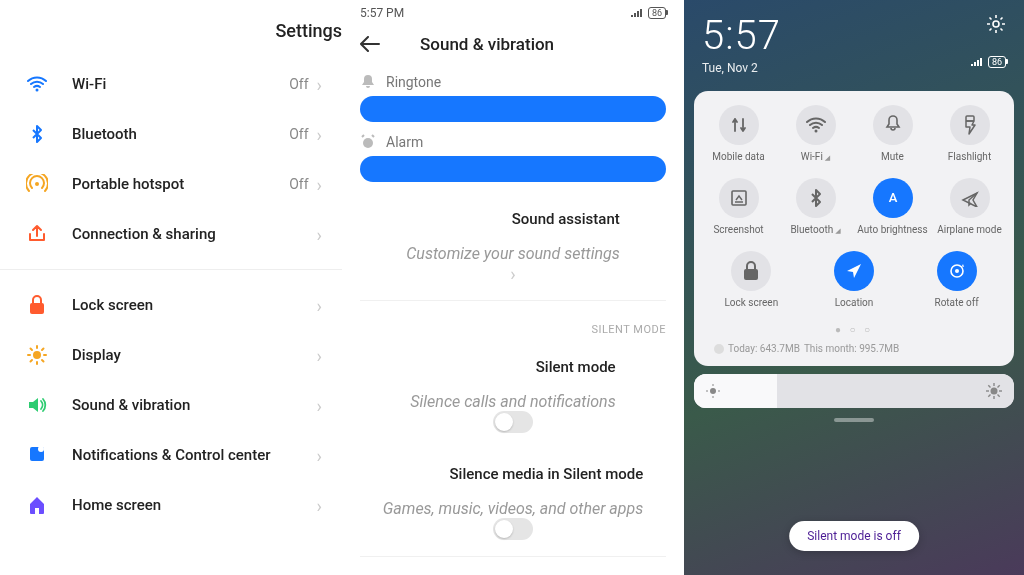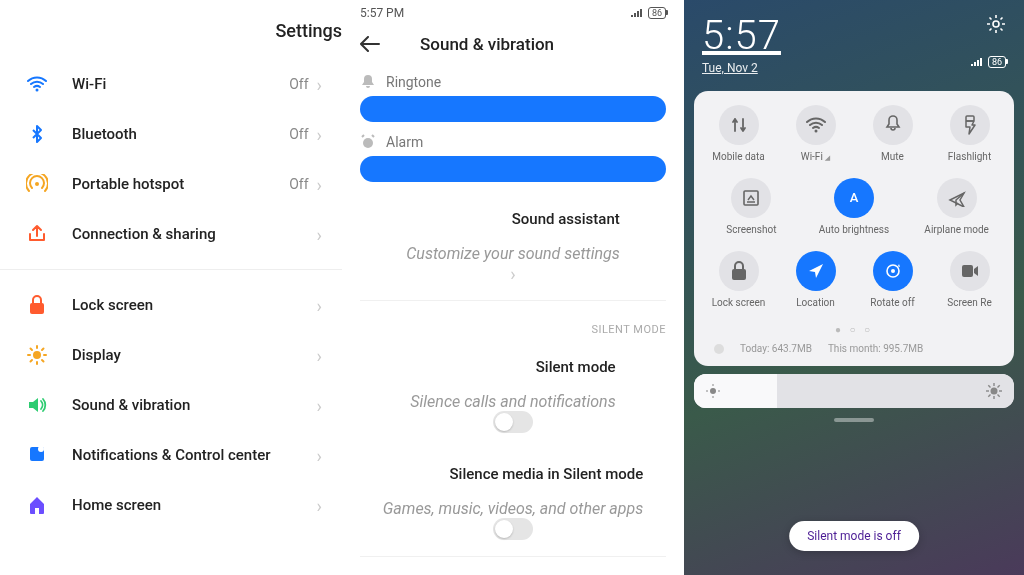--- a/index.html
+++ b/index.html
@@ -31,34 +31,34 @@
   .p2-row { display:flex; align-items:center; padding:16px 0; border-bottom:1px solid #f0f0f0; position:relative;flex-direction:column;}
   .p2-row:last-child { border-bottom:none; }
   .p2-row-txt { flex:1; }
   .p2-row-title { font-size:15px; color:#222; font-weight:500;}
   .p2-row-sub { font-size:16px; color:#999; margin-top:16px;font-style:italic; }
   .p2-cat { font-size:11px; color:#aaa; letter-spacing:.5px; margin:22px 0 6px; }
   .toggle { width:40px; height:22px; border-radius:11px; background:#e5e5e5; position:relative; }
   .toggle::after { content:""; position:absolute; width:18px; height:18px; border-radius:50%; background:#fff; top:2px; left:2px; box-shadow:0 1px 2px rgba(0,0,0,.2); }
 
   
-  .p3-top { padding:12px 18px 8px; color:#fff; position:relative;text-decoration:underline;}
+  .p3-top { padding:12px 18px 8px; color:#fff; position:relative;}
   .p3-clock { font-size:40px; font-weight:300; letter-spacing:1px; }
   .p3-date { font-size:12px; opacity:.9; margin-top:2px;}
   .p3-gear { position:absolute; right:18px; top:14px; }
   .p3-signal { position:absolute; right:18px; top:56px; font-size:11px; display:flex; align-items:center; gap:4px;}
   .p3-card { margin:8px 10px; background:#f2f2f4; border-radius:14px; padding:14px 6px 10px; }
   .qs-row { display:flex; justify-content:space-around; margin-bottom:16px; }
   .qs { width:74px; display:flex; flex-direction:column; align-items:center; }
   .qs-circle { width:40px; height:40px; border-radius:50%; background:#e2e2e6; display:flex; align-items:center; justify-content:center; margin-bottom:6px; }
   .qs-circle.on { background:#1677ff; color:#fff; }
   .qs-label { font-size:10px; color:#666; text-align:center; white-space:nowrap; }
   .qs-sup { font-size:7px; color:#999; margin-left:2px; }
   .p3-dots { text-align:center; font-size:10px; color:#bbb; letter-spacing:3px; margin:4px 0 8px;}
-  .p3-usage { font-size:10px; color:#999; padding:0 14px 2px; display:flex; gap:16px; align-items:center;}
+  .p3-usage { font-size:10px; color:#999; padding:0 14px 2px; display:flex; gap:4px; align-items:center;}
   .p3-usage-dot { width:10px;height:10px;border-radius:50%;background:#ddd;display:inline-block;}
   .p3-bright { margin:8px 10px; background:#f2f2f4; border-radius:12px; height:34px; display:flex; align-items:center; padding:0 12px; position:relative;}
   .p3-bright-track { flex:1; height:34px; background:#e2e2e6; border-radius:12px; position:absolute; left:0; right:0; top:0;}
   .p3-bright-fill { position:absolute; left:0; top:0; height:34px; width:26%; background:#f9f9fa; border-radius:12px 0 0 12px;}
   .p3-sun { position:relative; z-index:2; color:#888;}
   .p3-sun.right { margin-left:auto; }
   .p3-handle { width:40px; height:4px; border-radius:2px; background:rgba(255,255,255,.4); margin:10px auto; }
   .p3-toast { position:absolute; bottom:24px; left:50%; transform:translateX(-50%); background:#fff; color:#4c1d95; font-size:12px; padding:8px 18px; border-radius:16px; box-shadow:0 2px 8px rgba(0,0,0,.2); }
 
   svg { display:block; }
@@ -305,20 +305,28 @@
           <div class="qs">
             <div class="qs-circle">
               <svg width="18" height="18" viewBox="0 0 18 18">
                 <rect x="2" y="2" width="14" height="14" rx="1" fill="none" stroke="#666" stroke-width="1.6"></rect>
                 <path d="M6 11l3-4 3 4M5 13h8" stroke="#666" stroke-width="1.4" fill="none"></path>
               </svg>
             </div>
             <div class="qs-label">Screenshot</div>
           </div>
           <div class="qs">
+            <div class="qs-circle">
+              <svg width="20" height="20" viewBox="0 0 20 20">
+                <path d="M6 6l8 8-4 4V2l4 4-8 8" stroke="#666" stroke-width="2" fill="none" stroke-linejoin="round"></path>
+              </svg>
+            </div>
+            <div class="qs-label">Bluetooth<span class="qs-sup">◢</span></div>
+          </div>
+          <div class="qs">
             <div class="qs-circle on">
               <svg width="18" height="18" viewBox="0 0 18 18">
                 <text x="9" y="13" text-anchor="middle" font-size="13" font-weight="500" fill="#fff">A</text>
               </svg>
             </div>
             <div class="qs-label">Auto brightness</div>
           </div>
           <div class="qs">
             <div class="qs-circle">
               <svg width="18" height="18" viewBox="0 0 18 18">
@@ -349,29 +357,20 @@
           </div>
           <div class="qs">
             <div class="qs-circle on">
               <svg width="18" height="18" viewBox="0 0 18 18">
                 <circle cx="9" cy="9" r="6" fill="none" stroke="#fff" stroke-width="1.6"></circle>
                 <circle cx="9" cy="9" r="2" fill="#fff"></circle>
                 <path d="M14 4l1-2 1 3-3-1" fill="#fff"></path>
               </svg>
             </div>
             <div class="qs-label">Rotate off</div>
-          </div>
-          <div class="qs">
-            <div class="qs-circle">
-              <svg width="18" height="14" viewBox="0 0 18 14">
-                <rect x="1" y="1" width="11" height="12" rx="2" fill="#666"></rect>
-                <path d="M13 5l4-3v10l-4-3z" fill="#666"></path>
-              </svg>
-            </div>
-            <div class="qs-label">Screen Re</div>
           </div>
         </div>
       </div>
     <div class="p3-dots">● ○ ○</div>
     <div class="p3-usage">
       <span class="p3-usage-dot"></span>
       <span>Today: 643.7MB</span>
       <span>This month: 995.7MB</span>
     </div>
   </div>

